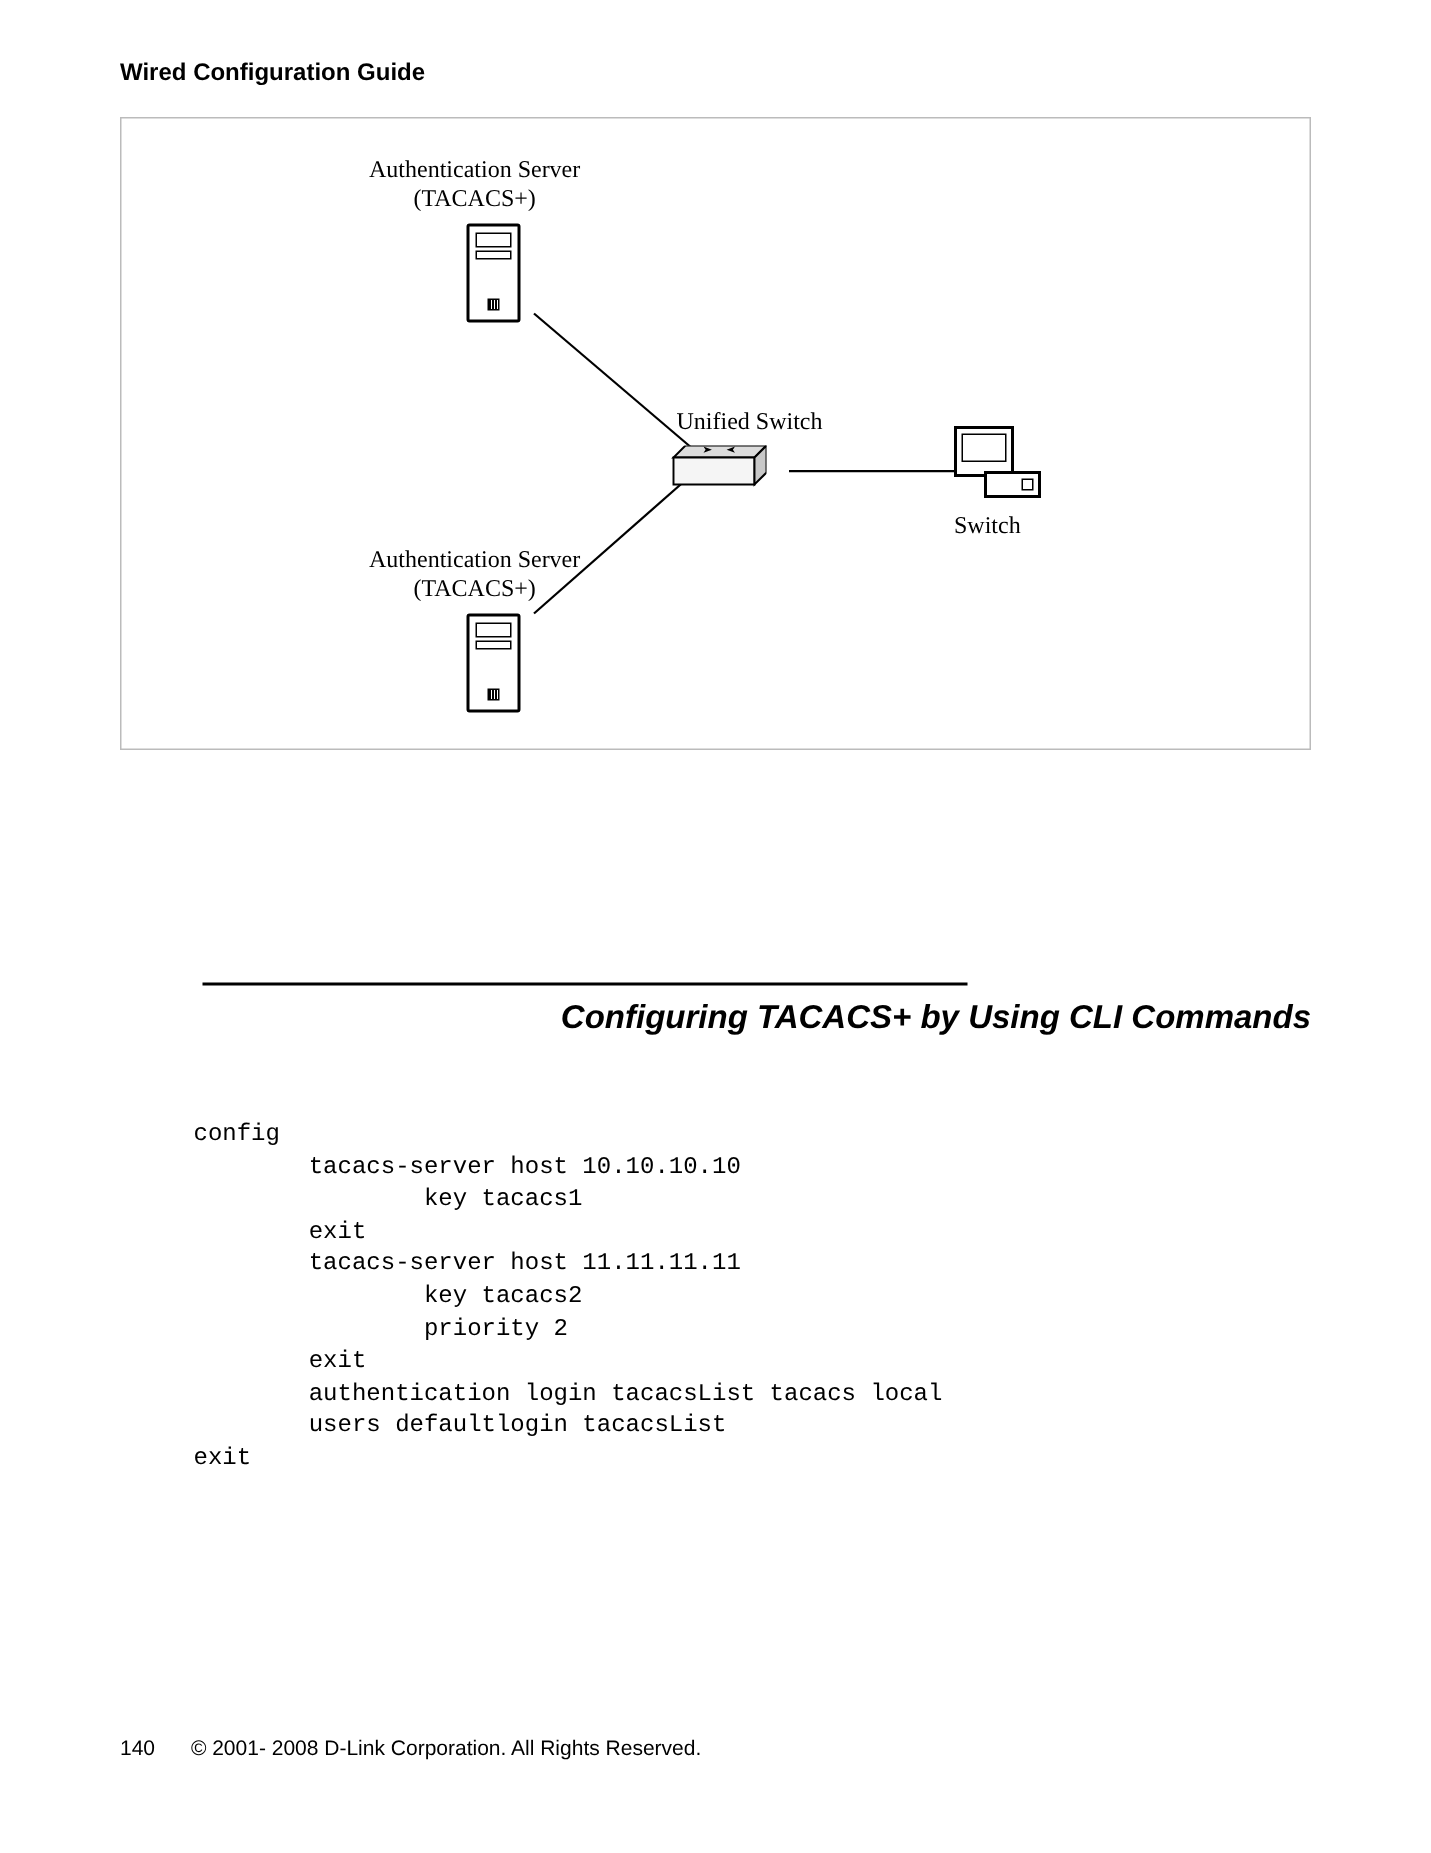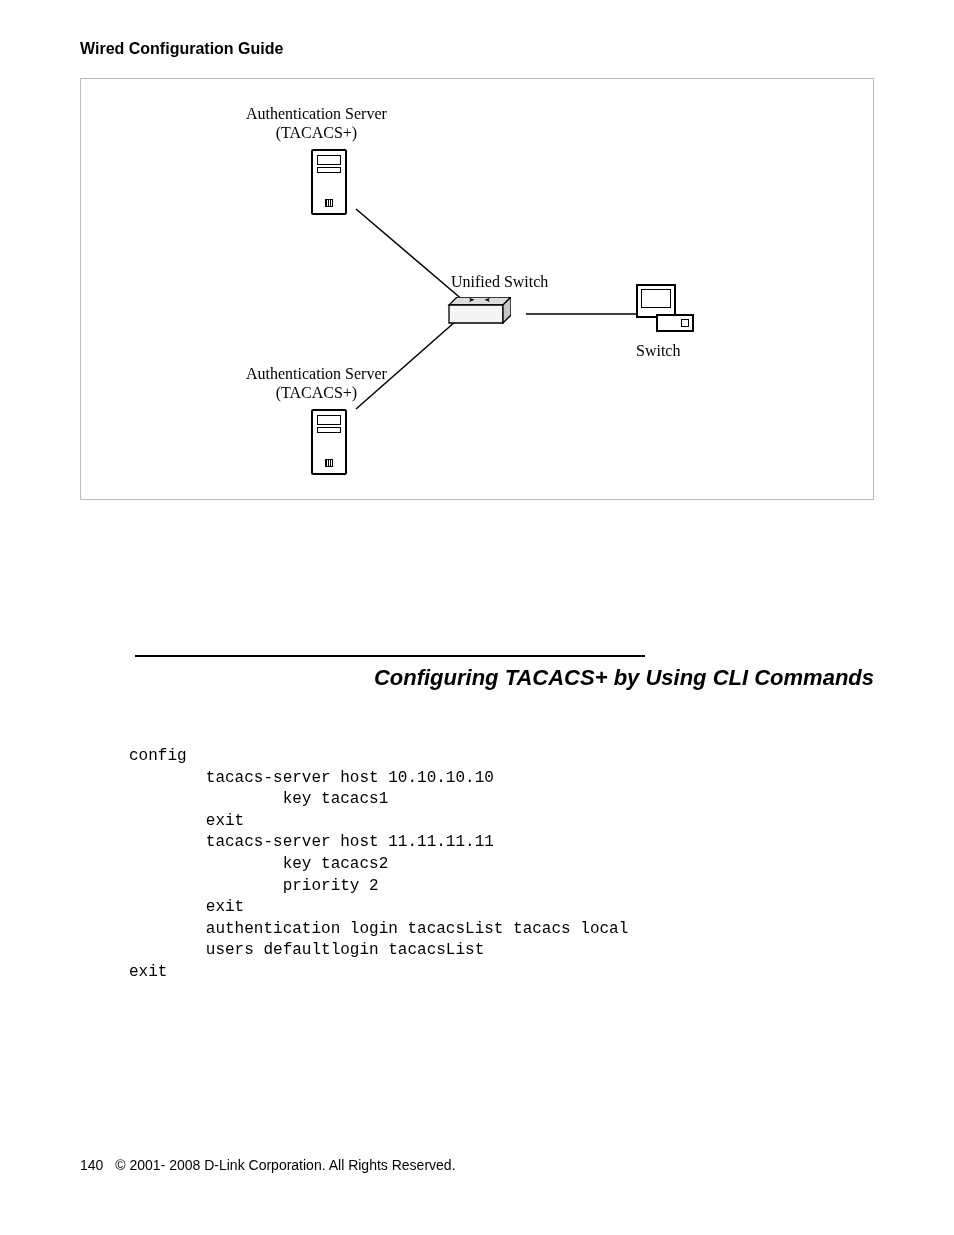--- a/index.html
+++ b/index.html
@@ -133,21 +133,21 @@
     margin-left: 49px;
   }
   .footer {
     position: absolute;
     bottom: 62px;
     left: 80px;
     font-size: 14px;
   }
   .footer .pageno {
     display: inline-block;
-    margin-right: 8px;
+    margin-right: 20px;
   }
 </style>
 </head>
 <body>
 
 <div class="page">
 
   <div class="header-title">Wired Configuration Guide</div>
 
 

